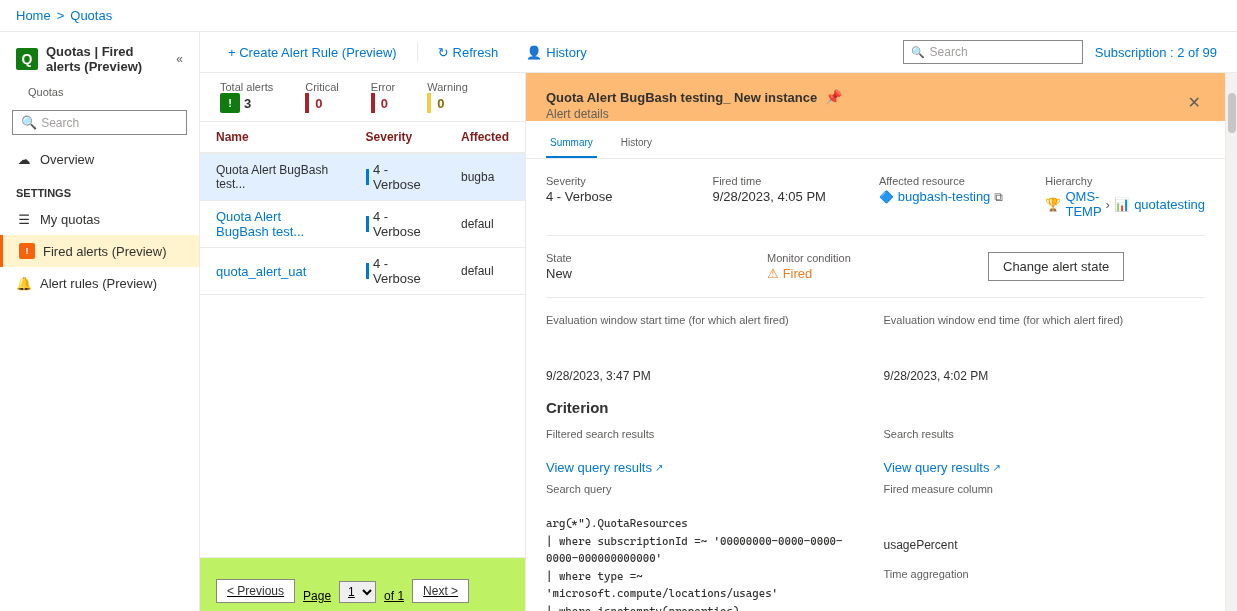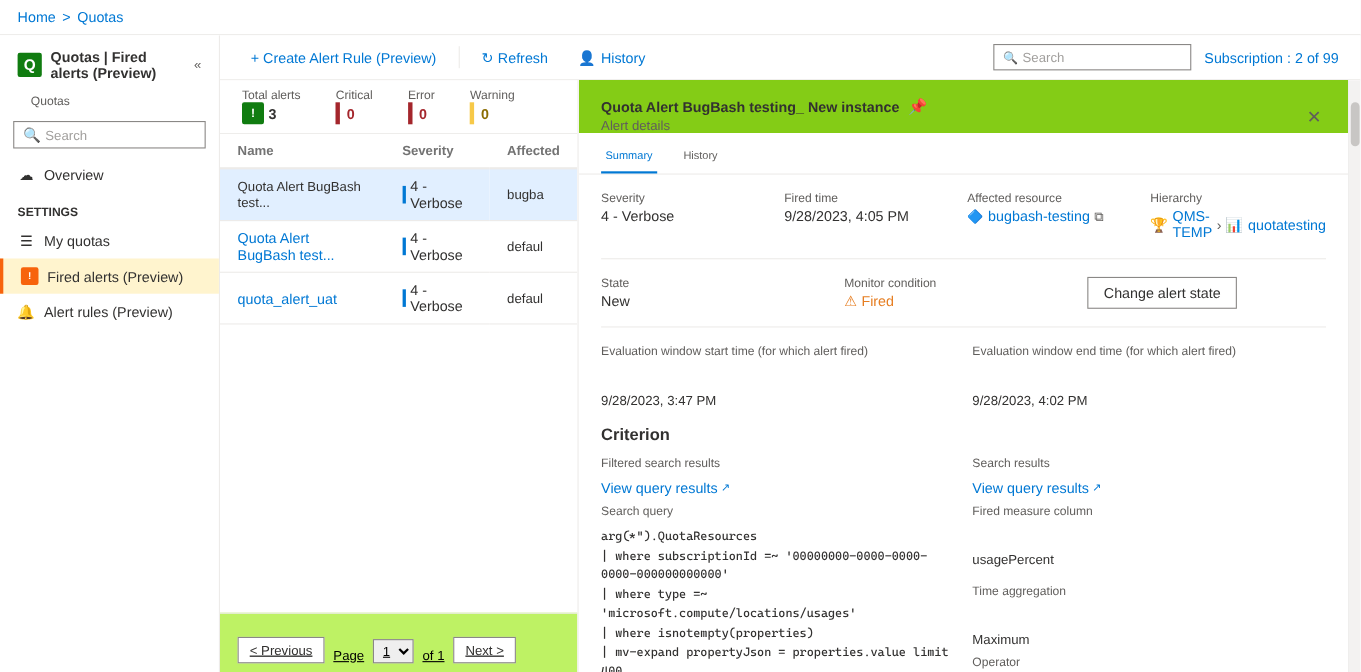--- a/index.html
+++ b/index.html
@@ -47,36 +47,36 @@
     .alert-count-error { color: #a4262c; }
     .alert-count-warning { color: #8a6c00; }
     .alert-severity-bar { width: 4px; height: 20px; margin-right: 2px; }
     .bar-critical { background: #a4262c; }
     .bar-error { background: #a4262c; }
     .bar-warning { background: #f7c948; }
     
     
     .table-container { flex: 1; overflow-y: auto; background: #fff; }
     .data-table { width: 100%; border-collapse: collapse; }
-    .data-table th { padding: 8px 16px; text-align: left; font-weight: 600; color: #737373; border-bottom: 2px solid #edebe9; background: #fff; font-size: 12px; }
+    .data-table th { padding: 8px 16px; text-align: left; font-weight: 600; color: #7f1d1d; border-bottom: 2px solid #edebe9; background: #fff; font-size: 12px; }
     .data-table td { padding: 8px 16px; border-bottom: 1px solid #edebe9; font-size: 12px; color: #323130; }
     .data-table tr.selected { background: #e1efff; }
     .severity-badge { display: flex; align-items: center; gap: 4px; }
     .severity-bar { width: 4px; height: 16px; background: #0078d4; }
     .link-blue { color: #0078d4; cursor: pointer; }
     
     
     .pagination { padding: 8px 16px; display: flex; align-items: flex-end; gap: 8px; border-top: 1px solid #edebe9; background: #bef264; text-decoration: underline; }
     .pagination-btn { padding: 4px 10px; border: 1px solid #8a8886; background: #fff; cursor: pointer; font-size: 12px; color: #323130; }
     .pagination-btn:disabled { color: #a19f9d; cursor: default; }
     .pagination-select { border: 1px solid #8a8886; padding: 2px 4px; font-size: 12px; }
     
     
     .detail-panel { width: 700px; background: #fff; border-left: 1px solid #edebe9; display: flex; flex-direction: column; flex-shrink: 0; overflow-y: auto; }
-    .detail-header { padding: 16px 20px 0; display: flex; align-items: flex-end; justify-content: space-between; position: sticky; top: 0; background: #84cc16; z-index: 10; }
+    .detail-header { padding: 16px 20px 0; display: flex; align-items: flex-start; justify-content: space-between; position: sticky; top: 0; background: #fdba74; z-index: 10; }
     .detail-title-area { flex: 1; }
     .detail-title { font-size: 18px; font-weight: 600; color: #323130; display: flex; align-items: center; gap: 8px; }
     .detail-subtitle { font-size: 12px; color: #605e5c; padding-top: 2px; }
     .detail-header-actions { display: flex; gap: 8px; align-items: center; }
     .detail-header-actions button { background: none; border: none; cursor: pointer; color: #605e5c; font-size: 16px; padding: 4px; }
     
     
     .detail-tabs { display: flex; gap: 0; padding: 8px 20px 0; border-bottom: 1px solid #edebe9; }
     .detail-tab { padding: 8px 4px; margin-right: 20px; cursor: pointer; color: #605e5c; font-size: 10px; border-bottom: 2px solid transparent; }
     .detail-tab.active { color: #0078d4; border-bottom: 2px solid #0078d4; font-weight: 500; }
@@ -95,21 +95,21 @@
     .change-state-btn { padding: 6px 14px; border: 1px solid #8a8886; background: #fff; cursor: pointer; font-size: 13px; color: #323130; }
     
     
     .hierarchy-value { display: flex; align-items: center; gap: 4px; font-size: 12px; }
     
     
     .detail-section { margin-top: 16px; }
     .detail-section-title { font-size: 15px; font-weight: 600; color: #323130; margin-bottom: 12px; }
     .eval-grid { display: grid; grid-template-columns: 1fr 1fr; gap: 16px; margin-bottom: 16px; }
     .criterion-grid { display: grid; grid-template-columns: 1fr 1fr; gap: 16px; }
-    .criterion-item { display: flex; flex-direction: column; gap: 8px; }
+    .criterion-item { display: flex; flex-direction: column; gap: 20px; }
     .criterion-label { font-size: 11px; color: #605e5c; }
     .criterion-value { font-size: 12px; color: #323130; margin-top: 23px; }
     .criterion-link { color: #0078d4; cursor: pointer; display: inline-flex; align-items: center; gap: 3px; font-size: 12px; }
     .query-box { font-size: 11px; color: #323130; line-height: 1.6; font-family: 'Cascadia Code', 'Consolas', monospace; white-space: pre-wrap; background: #fff; }
     
     
     .detail-panel::-webkit-scrollbar { width: 8px; }
     .detail-panel::-webkit-scrollbar-track { background: #f3f2f1; }
     .detail-panel::-webkit-scrollbar-thumb { background: #c8c6c4; border-radius: 4px; }
     

